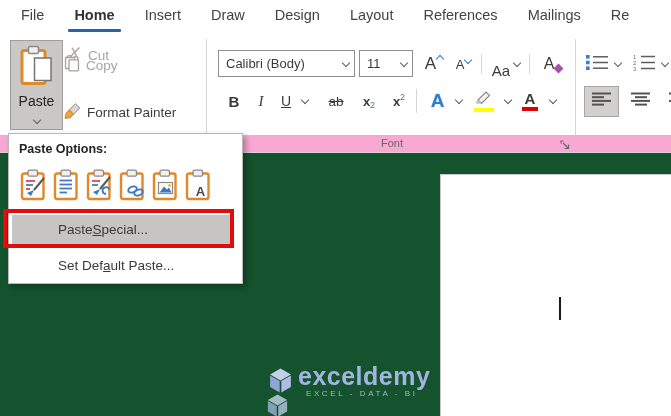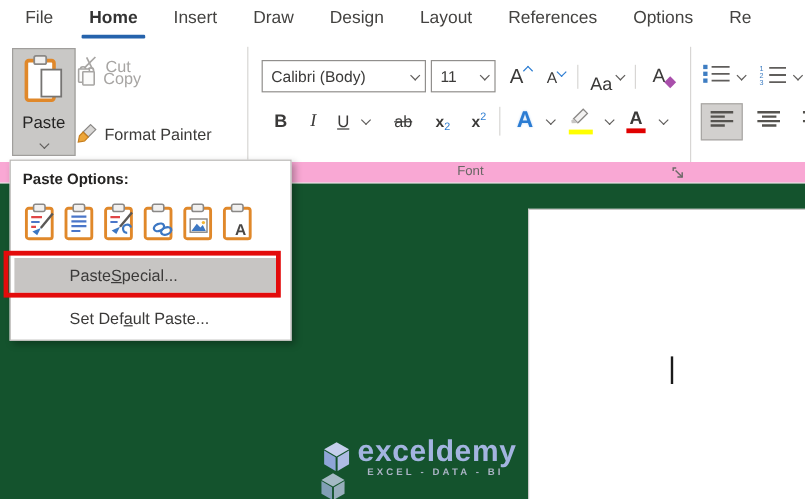--- a/index.html
+++ b/index.html
@@ -45,21 +45,21 @@
   .stackbtn{display:flex;flex-direction:column;align-items:center;justify-content:center;line-height:1;}
   .colorbar{width:16px;height:4px;margin-top:1px;}
 
   
   .docarea{position:absolute;left:0;top:153px;width:100%;height:263px;background:#14532d;}
   .page{position:absolute;left:440px;top:21px;width:250px;height:260px;background:#fff;
         border-left:1px solid #c9c8c7;border-top:1px solid #c9c8c7;}
   .cursor{position:absolute;left:118px;top:122px;width:1.5px;height:23px;background:#1a1a1a;}
   .watermark{position:absolute;left:256px;top:213px;width:190px;height:55px;}
   .wm-title{position:absolute;left:42px;top:-4px;font-size:25px;font-weight:bold;color:#a3b4e0;letter-spacing:0.5px;}
-  .wm-sub{position:absolute;left:50px;top:23px;font-size:8px;letter-spacing:2.6px;color:#aab3c4;font-weight:bold;}
+  .wm-sub{position:absolute;left:50px;top:23px;font-size:8px;letter-spacing:2.6px;color:#aab3c4;}
   .wm-cube1{position:absolute;left:11px;top:1px;}
   .wm-cube2{position:absolute;left:9px;top:27px;opacity:0.8;}
 
   
   .menu{position:absolute;left:8px;top:133px;width:235px;height:151px;background:#fff;
         border:1px solid #bab8b6;box-sizing:border-box;box-shadow:3px 3px 6px rgba(0,0,0,0.3);z-index:40;}
   .menu-header{position:absolute;left:10px;top:8px;font-size:12.5px;font-weight:bold;color:#252423;}
   .opt-row{position:absolute;left:10px;top:34px;display:flex;gap:5px;}
   .opt-btn{width:28px;height:33px;display:flex;align-items:center;justify-content:center;}
   .menu-item{position:absolute;left:3px;width:218px;font-size:13.5px;color:#3b3a39;
@@ -77,21 +77,21 @@
 <div class="screen">
 
   <div class="tabbar">
     <div class="tab">File</div>
     <div class="tab active">Home</div>
     <div class="tab">Insert</div>
     <div class="tab">Draw</div>
     <div class="tab">Design</div>
     <div class="tab">Layout</div>
     <div class="tab">References</div>
-    <div class="tab">Options</div>
+    <div class="tab">Mailings</div>
     <div class="tab">Re</div>
   </div>
 
   <div class="ribbon">
 
     <div class="paste-btn">
       <span>
         <svg width="34" height="42" viewBox="0 0 34 42" style="margin-top:4px;">
           <rect x="2" y="5.5" width="23" height="33" rx="2" fill="#fff" stroke="#e0882a" stroke-width="3"></rect>
           <rect x="8.5" y="1.5" width="10" height="7" rx="1.5" fill="#f1f0ef" stroke="#8a8886" stroke-width="1.5"></rect>

